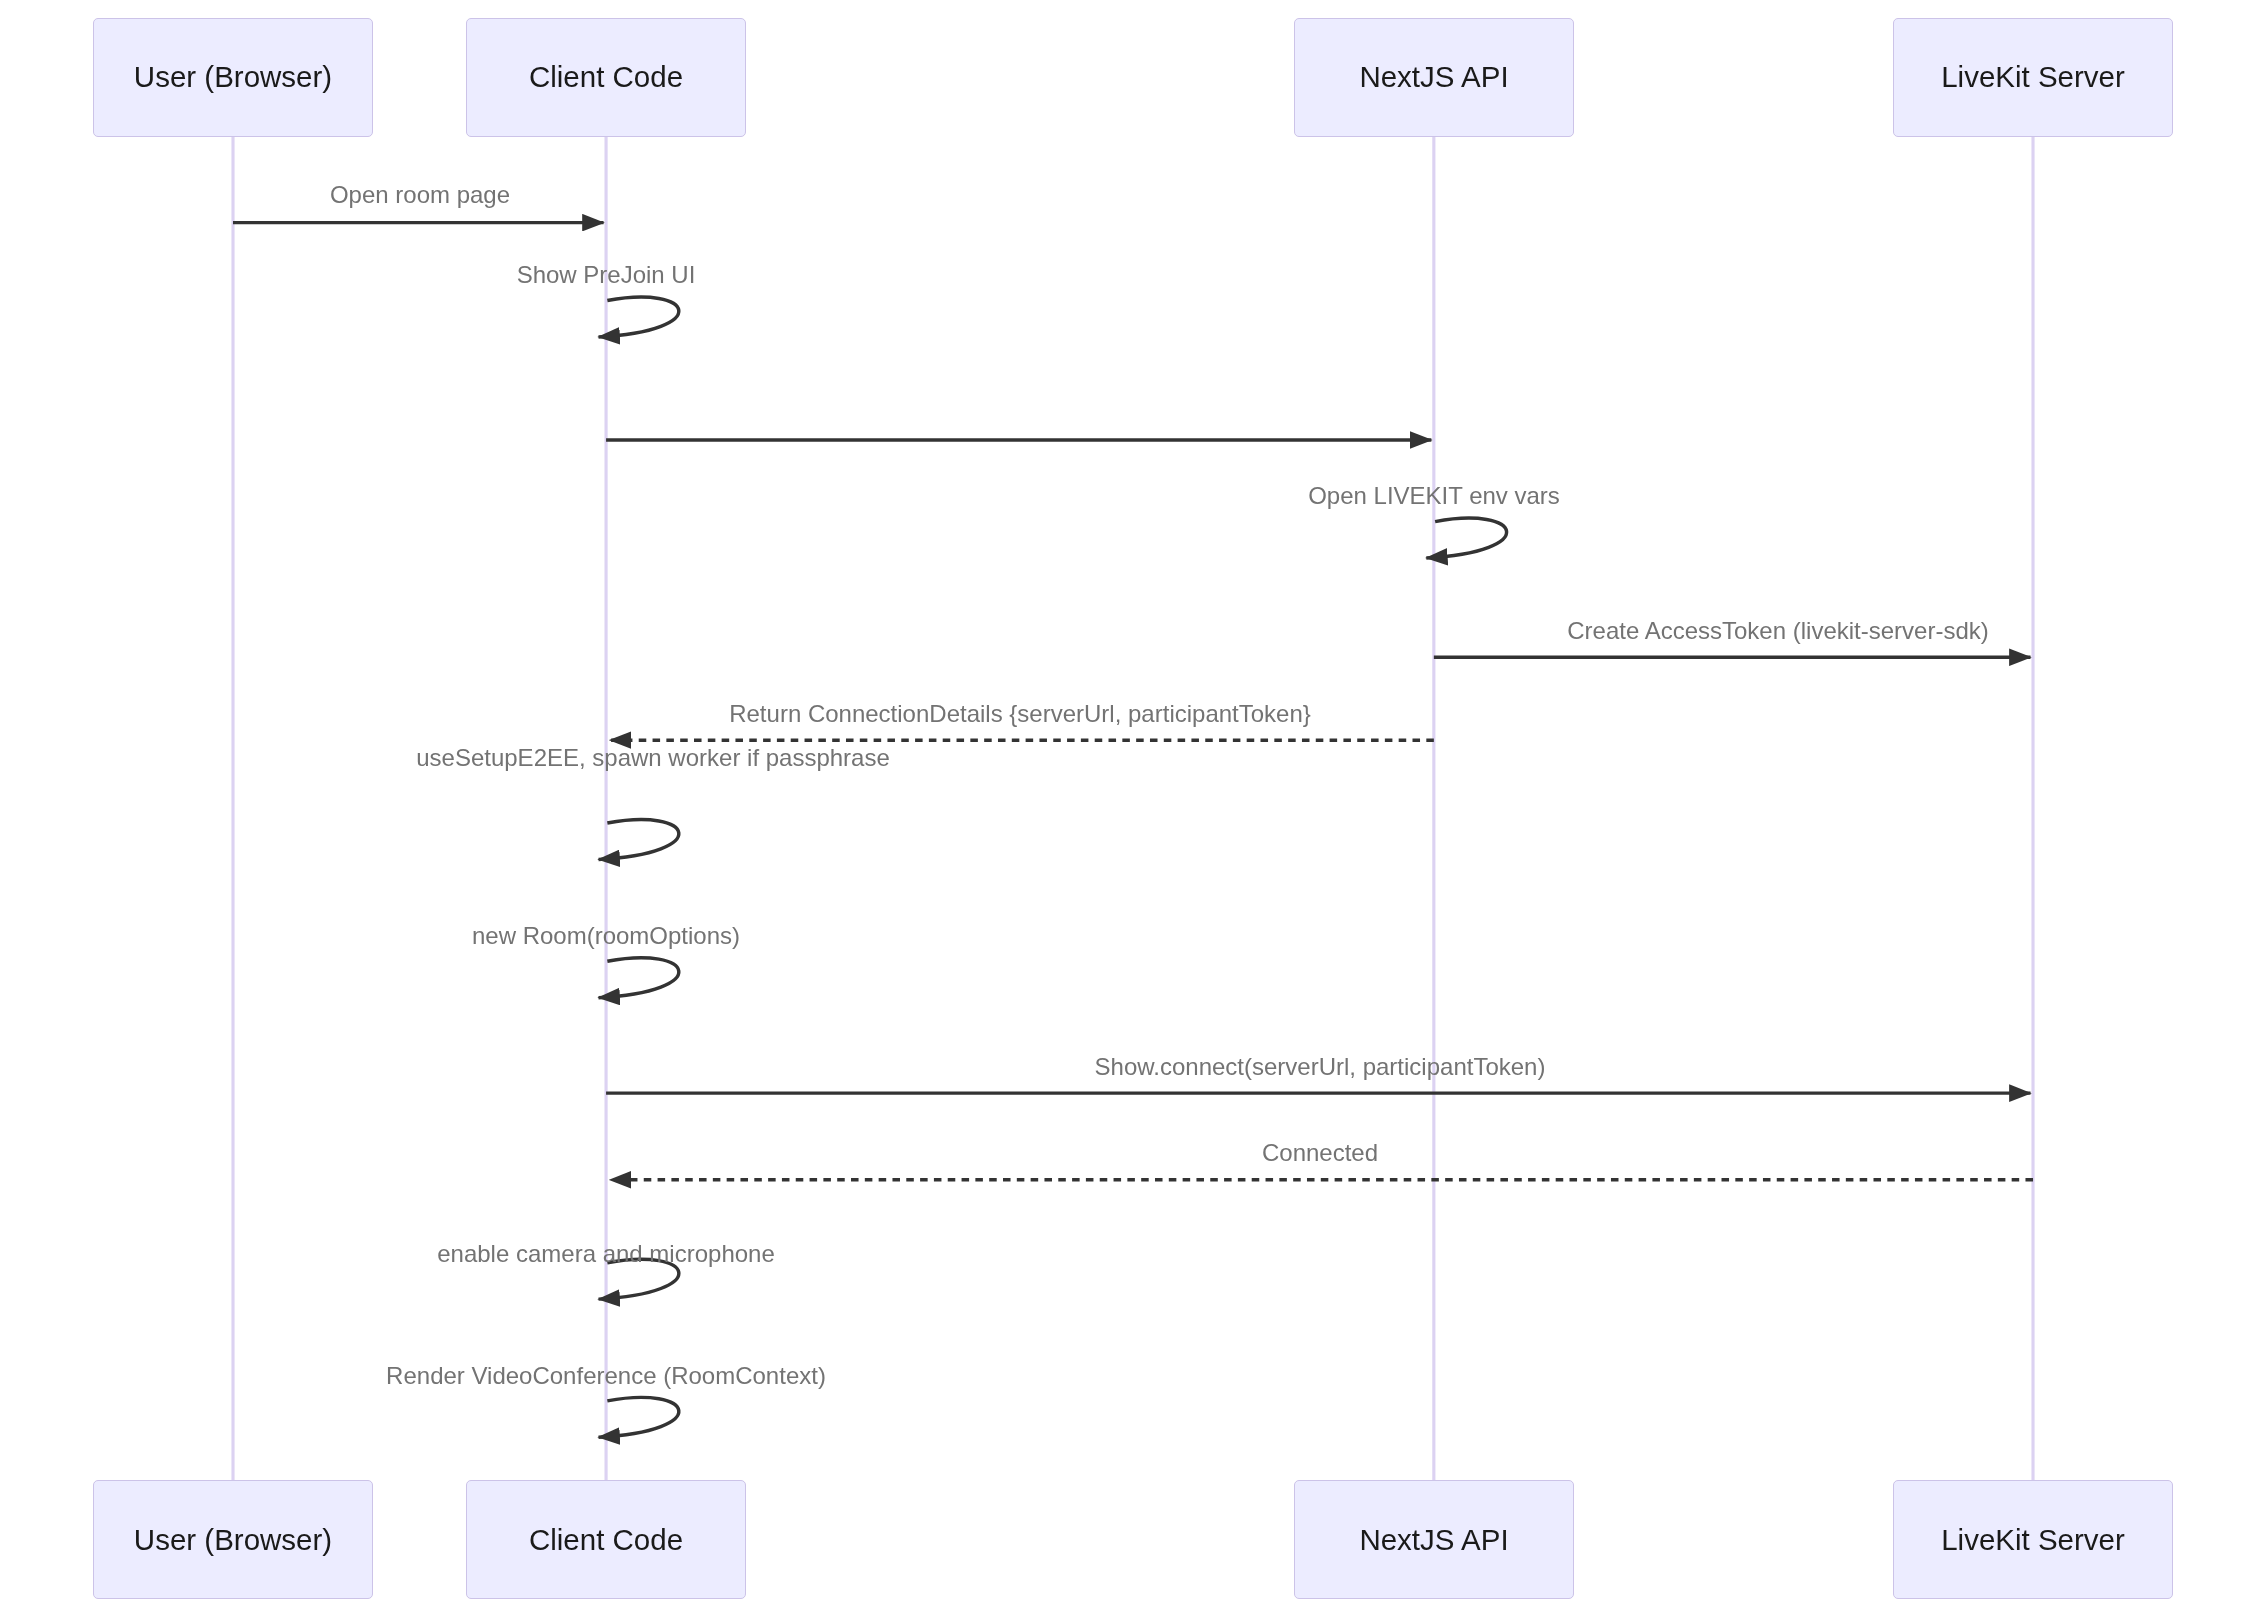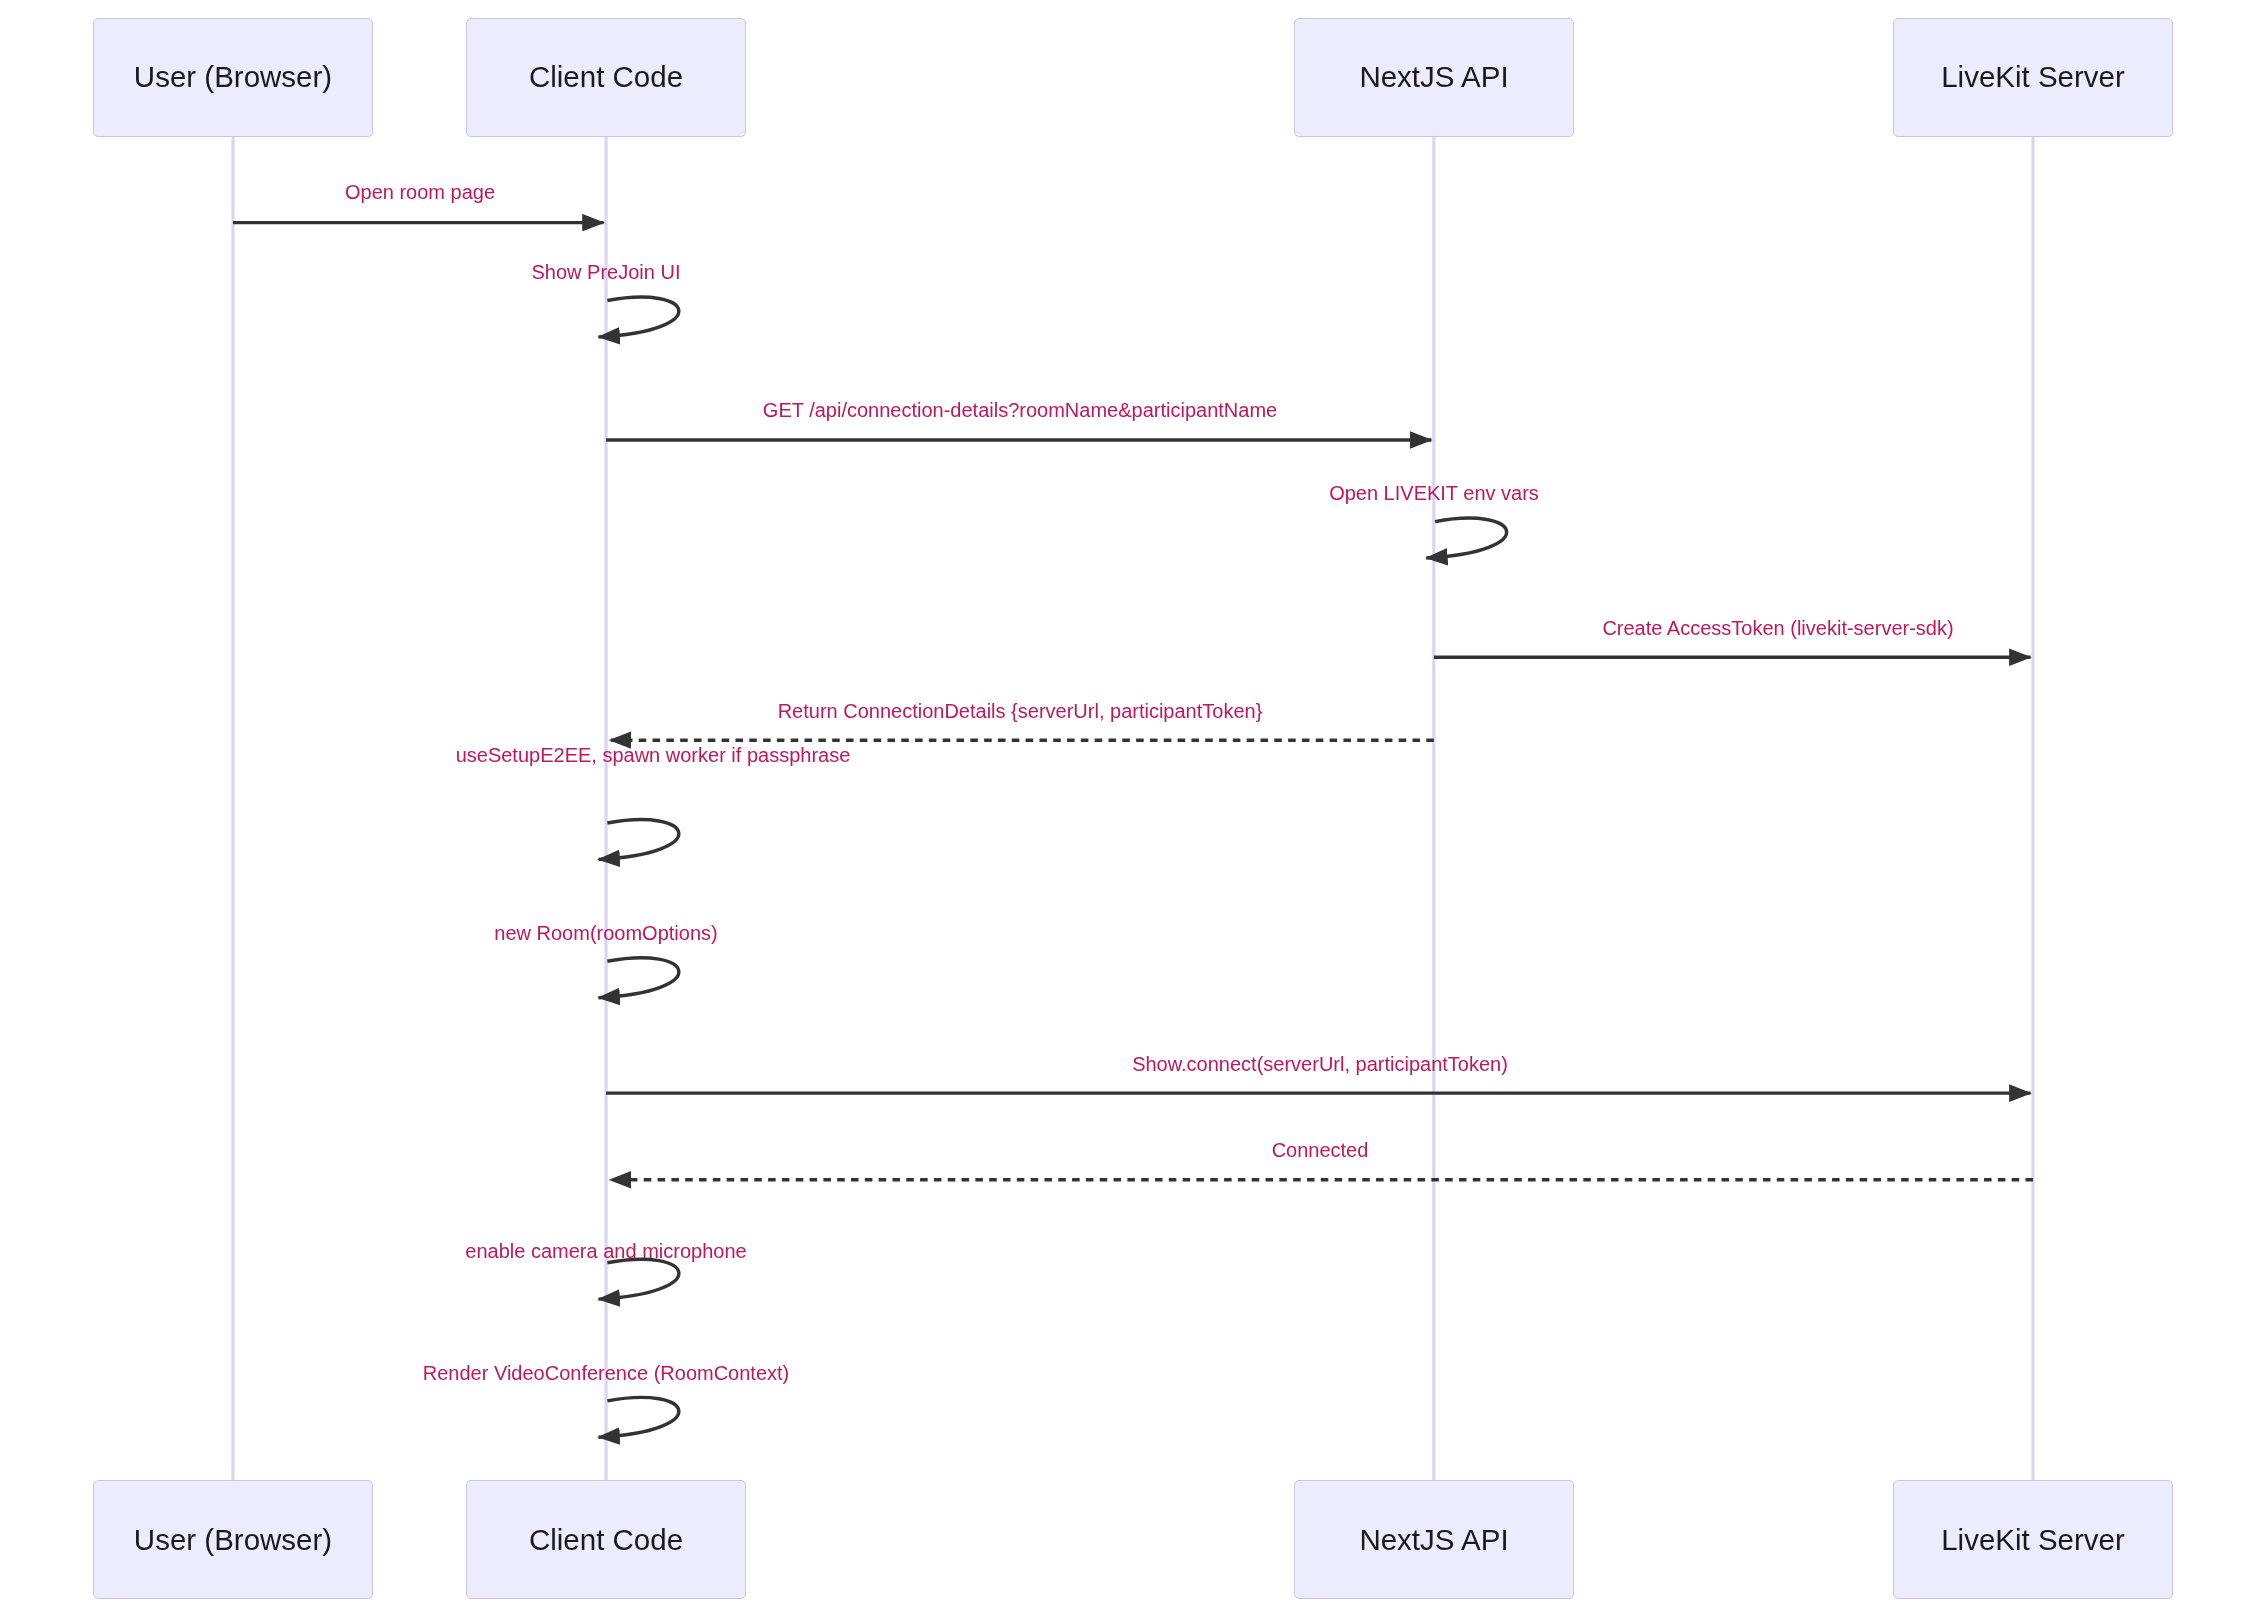--- a/index.html
+++ b/index.html
@@ -34,22 +34,22 @@
     align-items: center;
     justify-content: center;
     font-size: 29.5px;
     color: #1a1a1a;
     z-index: 3;
   }
   .msg {
     position: absolute;
     transform: translateX(-50%);
     white-space: nowrap;
-    font-size: 20px;
-    color: #be185d;
+    font-size: 24px;
+    color: #737373;
     z-index: 2;
     line-height: 1.15;
     text-align: right;
   }
 </style>
 </head>
 <body>
 
 <div class="stage">
 
@@ -97,21 +97,20 @@
 
   <div class="actor" style="left:93px; top:1480px;">User (Browser)</div>
   <div class="actor" style="left:466px; top:1480px;">Client Code</div>
   <div class="actor" style="left:1294px; top:1480px;">NextJS API</div>
   <div class="actor" style="left:1893px; top:1480px;">LiveKit Server</div>
 
   <div class="msg" style="left:420px;  top:181px;">Open room page</div>
 
   <div class="msg" style="left:606px;  top:261px;">Show PreJoin UI</div>
 
-  <div class="msg" style="left:1020px; top:399px;">GET /api/connection-details?roomName&amp;participantName</div>
 
   <div class="msg" style="left:1434px; top:482px;">Open LIVEKIT env vars</div>
 
   <div class="msg" style="left:1734px; top:617px;margin-left:44px;">Create AccessToken (livekit-server-sdk)</div>
 
   <div class="msg" style="left:1020px; top:700px;">Return ConnectionDetails {serverUrl, participantToken}</div>
 
   <div class="msg" style="left:606px;  top:744px;margin-left:47px;">useSetupE2EE, spawn worker if passphrase</div>
 
   <div class="msg" style="left:606px;  top:922px;">new Room(roomOptions)</div>

